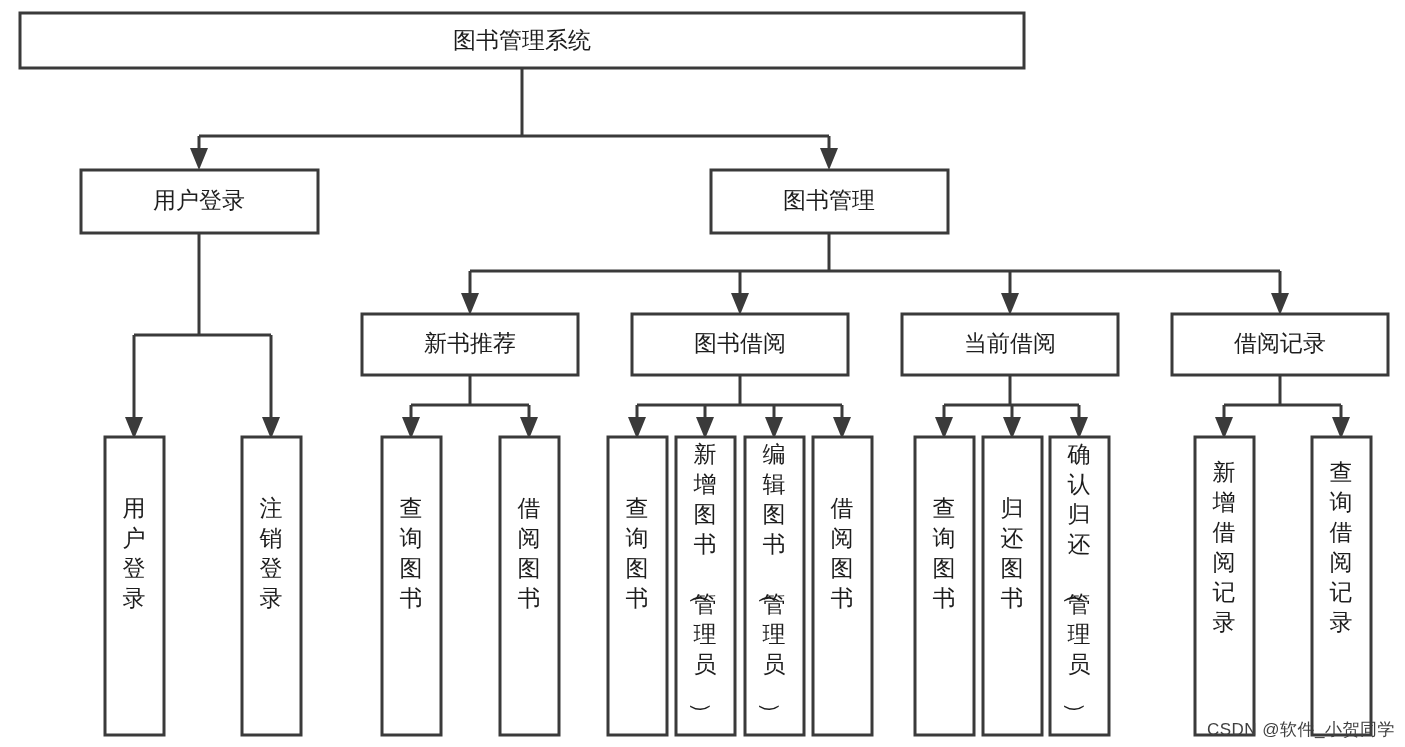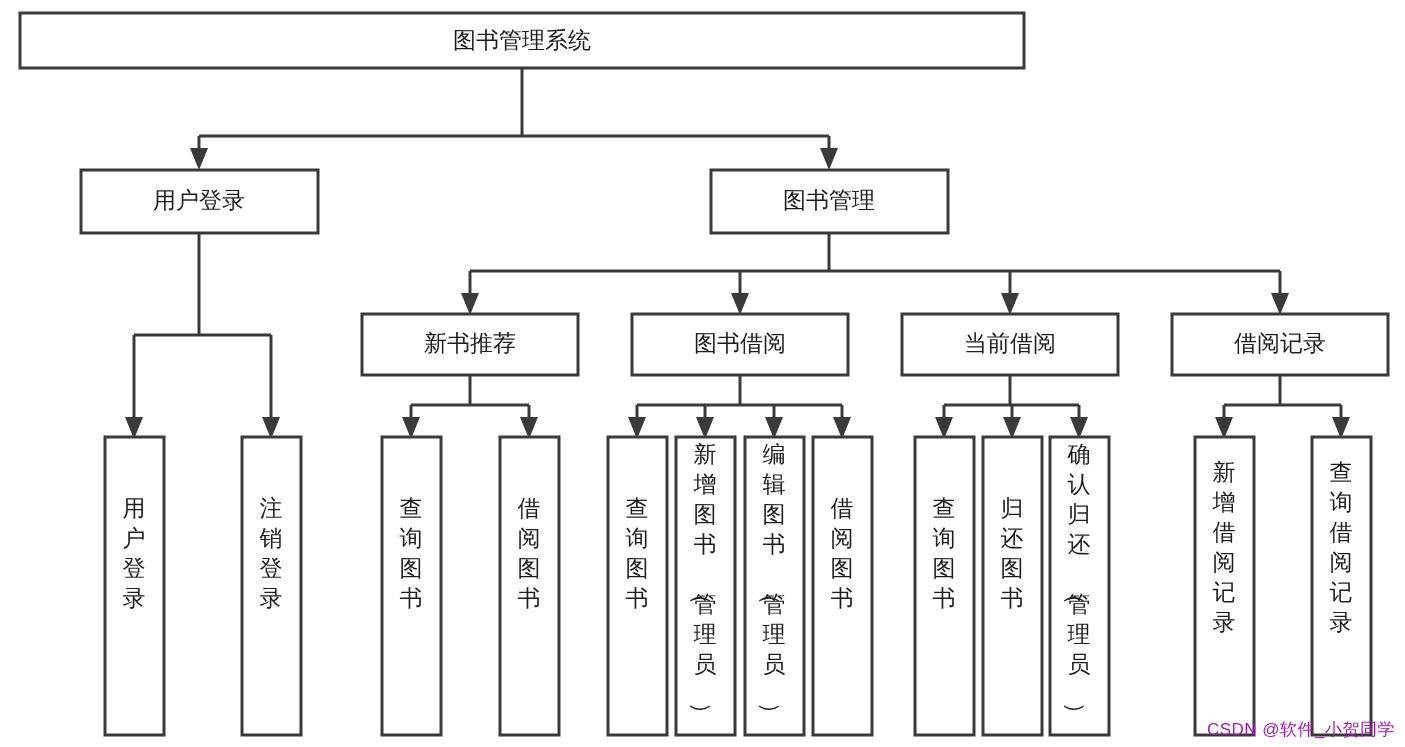--- a/index.html
+++ b/index.html
@@ -53,21 +53,21 @@
     font-size: 23px;
     fill: #1d1d1d;
     text-anchor: middle;
   }
   .watermark {
     position: absolute;
     right: 10px;
     bottom: 6px;
     font-family: "Liberation Sans", "DejaVu Sans", sans-serif;
     font-size: 17px;
-    color: #a21caf;
+    color: #404040;
     white-space: nowrap;
     letter-spacing: 0.5px;
   }
 </style>
 </head>
 <body>
 
 <div id="diagram-root">
   <svg class="flow" viewBox="0 0 1405 747" xmlns="http://www.w3.org/2000/svg">
 

